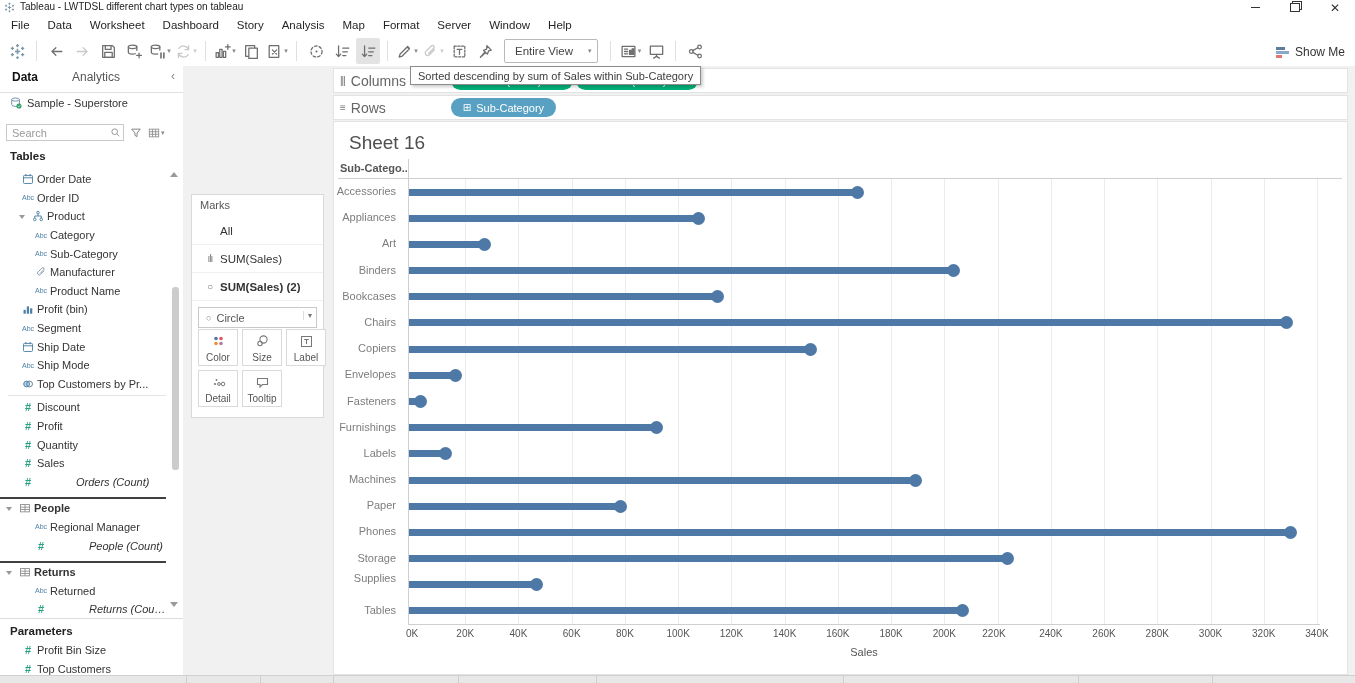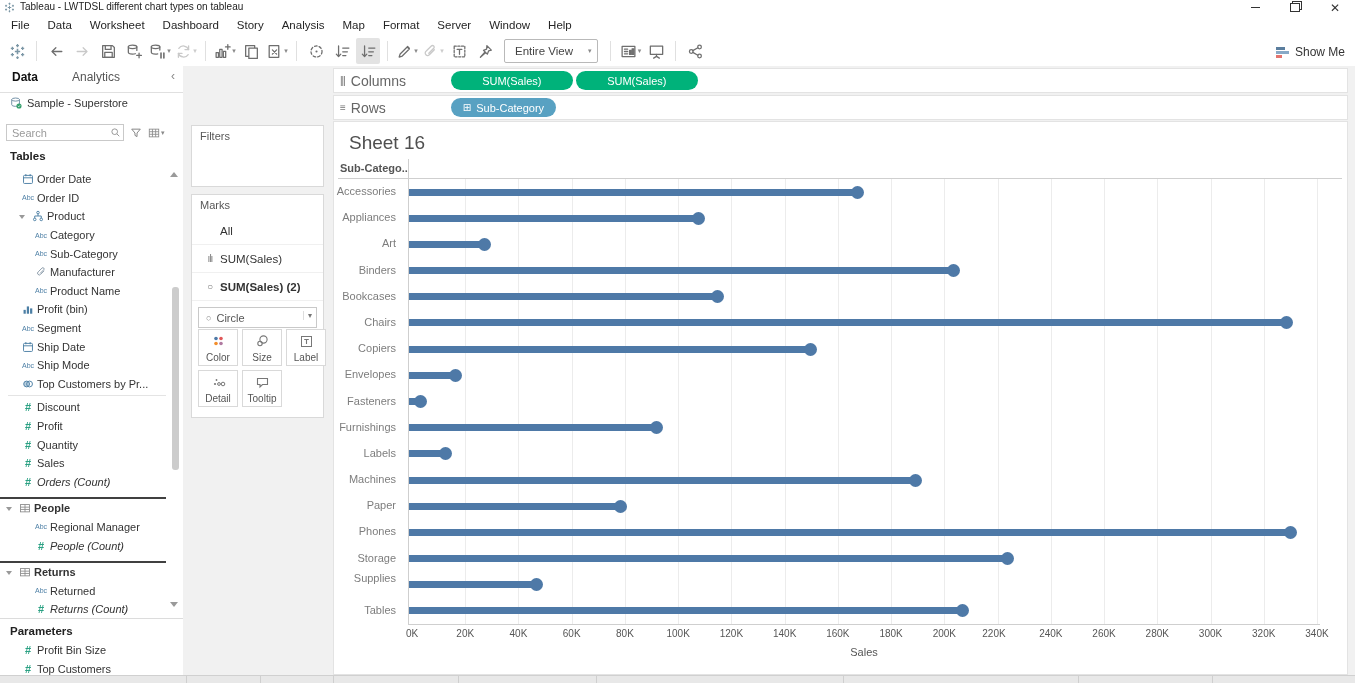--- a/index.html
+++ b/index.html
@@ -43,21 +43,21 @@
   #searchrow{position:absolute;left:6px;top:57px;height:19px;display:flex;align-items:center;}
   #searchbox{width:118px;height:17px;border:1px solid #c9c9c9;font-size:11px;color:#555;padding:0 16px 0 5px;outline:none;box-sizing:border-box;}
   #searchbox::placeholder{color:#9a9a9a;}
   #search-mag{position:absolute;left:104px;top:4px;width:11px;height:11px;}
   .mini-ic{margin-left:6px;display:flex;align-items:center;}
   .mini-ic svg{width:12px;height:12px;}
   #tables-header{position:absolute;left:10px;top:84px;font-size:11.5px;font-weight:bold;color:#222;}
   #field-list{position:absolute;left:0;top:104px;width:166px;}
   .field-row{display:flex;align-items:center;height:18.6px;font-size:11px;color:#333;white-space:nowrap;}
   .field-row.grp{margin-top:6px;border-top:2px solid #404040;font-weight:bold;}
-  .field-row.ital .f-lbl{font-style:italic;}
+  .field-row.ital .f-lbl{font-style:italic;margin-left:39px;}
   .f-lbl{overflow:hidden;text-overflow:ellipsis;}
   .list-divider{height:1px;background:#e4e4e4;margin:2px 0 2px 8px;}
   .tree-caret{width:0;height:0;border-left:3.5px solid transparent;border-right:3.5px solid transparent;border-top:4px solid #999;margin:2px 4px 0 0;}
   .fic{flex:0 0 18px;display:inline-flex;justify-content:center;align-items:center;}
   .fic svg{width:12px;height:12px;}
   .ic-abc{font-size:7px;color:#4c7fa5;letter-spacing:0;}
   .ic-hash{font-size:11px;color:#2ba183;font-weight:bold;}
   .ic-bars{font-size:10px;color:#7a7a7a;letter-spacing:-1px;}
   .ic-circle{font-size:10px;color:#7a7a7a;}
   
@@ -598,23 +598,20 @@
             <span class="fic">
               <span class="ic-hash">#</span>
             </span>
             <span class="f-lbl">Top Customers</span>
           </div>
         </div>
     </div>
   </div>
 
   <div id="cards">
-    <div class="card" id="card-filters">
-        <div class="card-label">Filters</div>
-      </div>
     <div class="card" id="card-marks">
       <div class="card-label">Marks</div>
       <div id="marks-list">
           <div class="marks-item first">
             <span>All</span>
           </div>
           <div class="marks-item">
             <span class="fic">
               <span class="ic-bars">ılı</span>
             </span>
@@ -684,20 +681,21 @@
           <div class="pill green">SUM(Sales)</div>
         </div>
     </div>
     <div class="shelf" id="shelf-rows">
       <span class="shelf-icon">≡</span>
       <span class="shelf-label">Rows</span>
       <div class="pillzone" id="row-pills">
           <div class="pill blue"><span class="pfx">⊞</span>Sub-Category</div>
         </div>
     </div>
+    <div id="sort-tooltip">Sorted descending by sum of Sales within Sub-Category</div>
 
     <div id="sheet">
       <div id="sheet-title">Sheet 16</div>
       <div id="col-header">Sub-Catego..</div>
       <div id="header-line"></div>
       <div id="axis-vline"></div>
       <div id="chart-labels">
           <div class="cat-label" style="top: 6.08824px;">Accessories</div>
           <div class="cat-label" style="top: 32.2647px;">Appliances</div>
           <div class="cat-label" style="top: 58.4412px;">Art</div>

